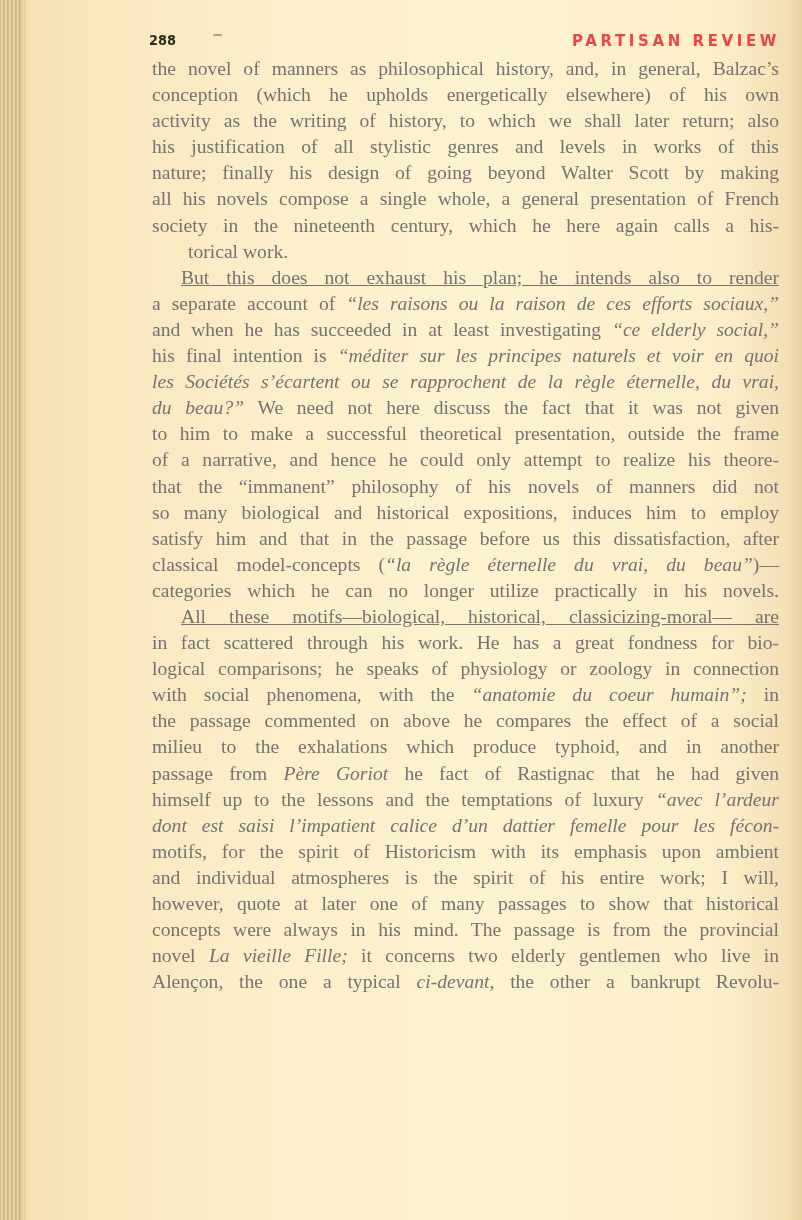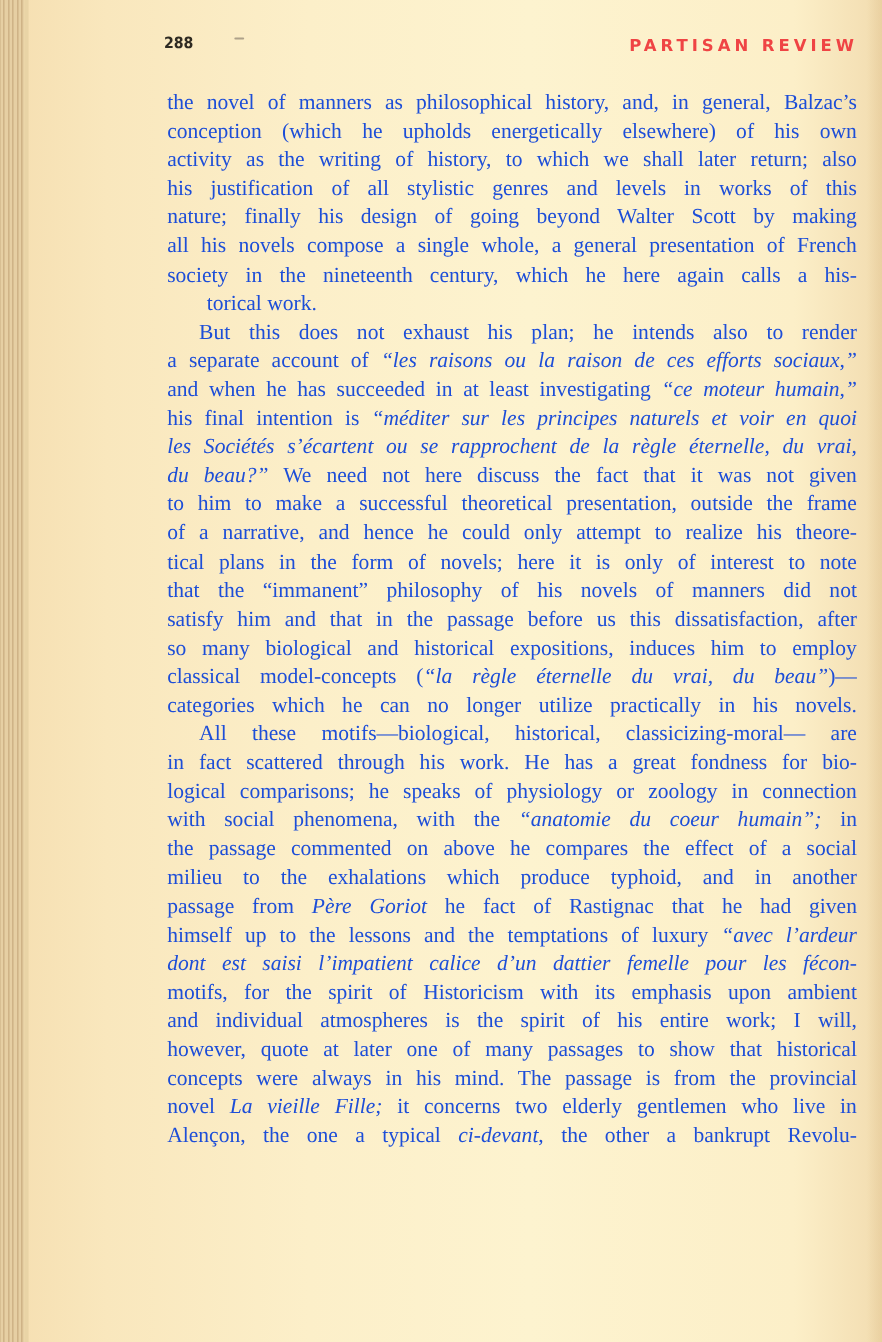--- a/index.html
+++ b/index.html
@@ -67,41 +67,42 @@
     left: 213px;
     top: 34px;
     width: 9px;
     height: 2px;
     background: #8d8170;
     border-radius: 1px;
     opacity: 0.7;
   }
   .body-text {
     position: absolute;
-    top: 81px;
+    top: 56px;
     left: 152px;
     width: 627px;
     font-family: "Liberation Serif", serif;
     font-size: 19.6px;
     line-height: 26.1px;
-    color: #1d4ed8;
+    color: #737373;
   }
   .line {
     display: block;
     white-space: nowrap;
     text-align: justify;
     text-align-last: justify;
     height: 26.1px;
   }
   .line.last {
     text-align-last: left;
     margin-left: 36px;
   }
   .line.indent {
     padding-left: 29px;
+    text-decoration: underline;
   }
   .line i { font-style: italic; }
 </style>
 </head>
 <body>
 
 <div class="page-edges"></div>
 <div class="right-shade"></div>
 
 <div class="running-head">
@@ -114,30 +115,29 @@
     <span class="line"><span>the novel of manners as philosophical history, and, in general, Balzac’s</span></span>
     <span class="line"><span>conception (which he upholds energetically elsewhere) of his own</span></span>
     <span class="line"><span>activity as the writing of history, to which we shall later return; also</span></span>
     <span class="line"><span>his justification of all stylistic genres and levels in works of this</span></span>
     <span class="line"><span>nature; finally his design of going beyond Walter Scott by making</span></span>
     <span class="line"><span>all his novels compose a single whole, a general presentation of French</span></span>
     <span class="line"><span>society in the nineteenth century, which he here again calls a his-</span></span>
     <span class="line last"><span>torical work.</span></span>
     <span class="line indent"><span>But this does not exhaust his plan; he intends also to render</span></span>
     <span class="line"><span>a separate account of </span><i>“les raisons ou la raison de ces efforts sociaux,”</i></span>
-    <span class="line"><span>and when he has succeeded in at least investigating </span><i>“ce moteur humain,”</i></span>
+    <span class="line"><span>and when he has succeeded in at least investigating </span><i>“ce elderly social,”</i></span>
     <span class="line"><span>his final intention is </span><i>“méditer sur les principes naturels et voir en quoi</i></span>
     <span class="line"><i>les Sociétés s’écartent ou se rapprochent de la règle éternelle, du vrai,</i></span>
     <span class="line"><i>du beau?”</i><span> We need not here discuss the fact that it was not given</span></span>
     <span class="line"><span>to him to make a successful theoretical presentation, outside the frame</span></span>
     <span class="line"><span>of a narrative, and hence he could only attempt to realize his theore-</span></span>
-    <span class="line"><span>tical plans in the form of novels; here it is only of interest to note</span></span>
     <span class="line"><span>that the “immanent” philosophy of his novels of manners did not</span></span>
+    <span class="line"><span>so many biological and historical expositions, induces him to employ</span></span>
     <span class="line"><span>satisfy him and that in the passage before us this dissatisfaction, after</span></span>
-    <span class="line"><span>so many biological and historical expositions, induces him to employ</span></span>
     <span class="line"><span>classical model-concepts (</span><i>“la règle éternelle du vrai, du beau”</i><span>)—</span></span>
     <span class="line"><span>categories which he can no longer utilize practically in his novels.</span></span>
     <span class="line indent"><span>All these motifs—biological, historical, classicizing-moral— are</span></span>
     <span class="line"><span>in fact scattered through his work. He has a great fondness for bio-</span></span>
     <span class="line"><span>logical comparisons; he speaks of physiology or zoology in connection</span></span>
     <span class="line"><span>with social phenomena, with the </span><i>“anatomie du coeur humain”;</i><span> in</span></span>
     <span class="line"><span>the passage commented on above he compares the effect of a social</span></span>
     <span class="line"><span>milieu to the exhalations which produce typhoid, and in another</span></span>
     <span class="line"><span>passage from </span><i>Père Goriot</i><span> he fact of Rastignac that he had given</span></span>
     <span class="line"><span>himself up to the lessons and the temptations of luxury </span><i>“avec l’ardeur</i></span>

